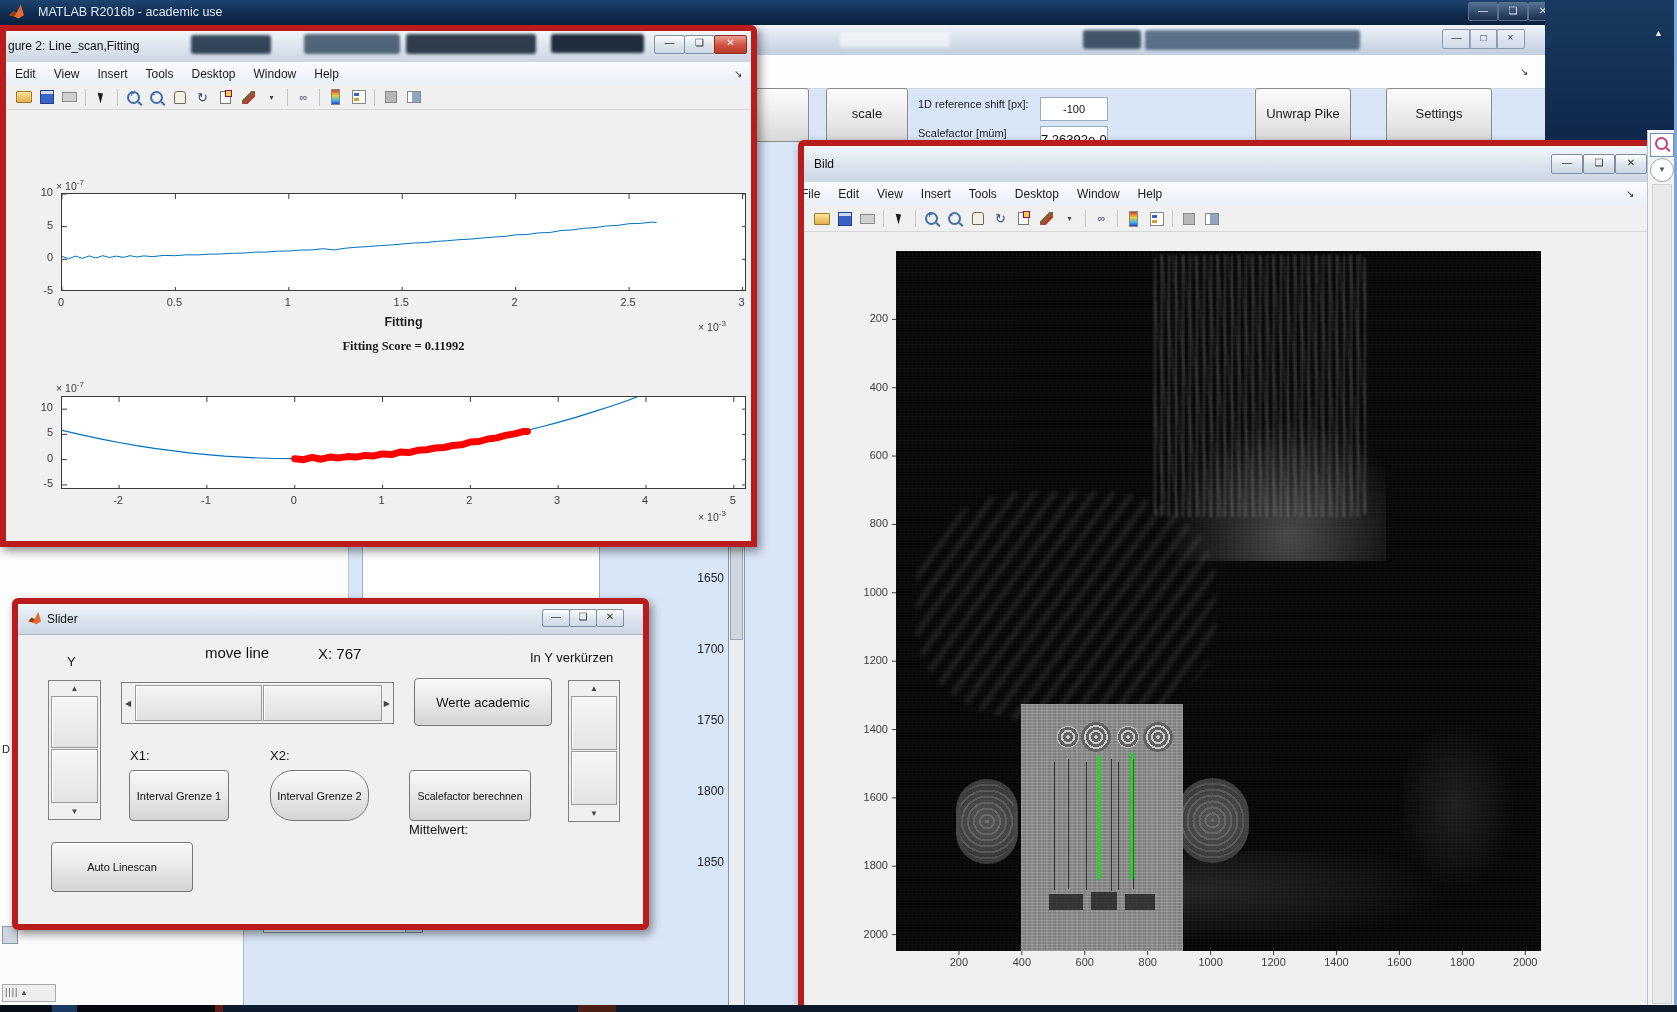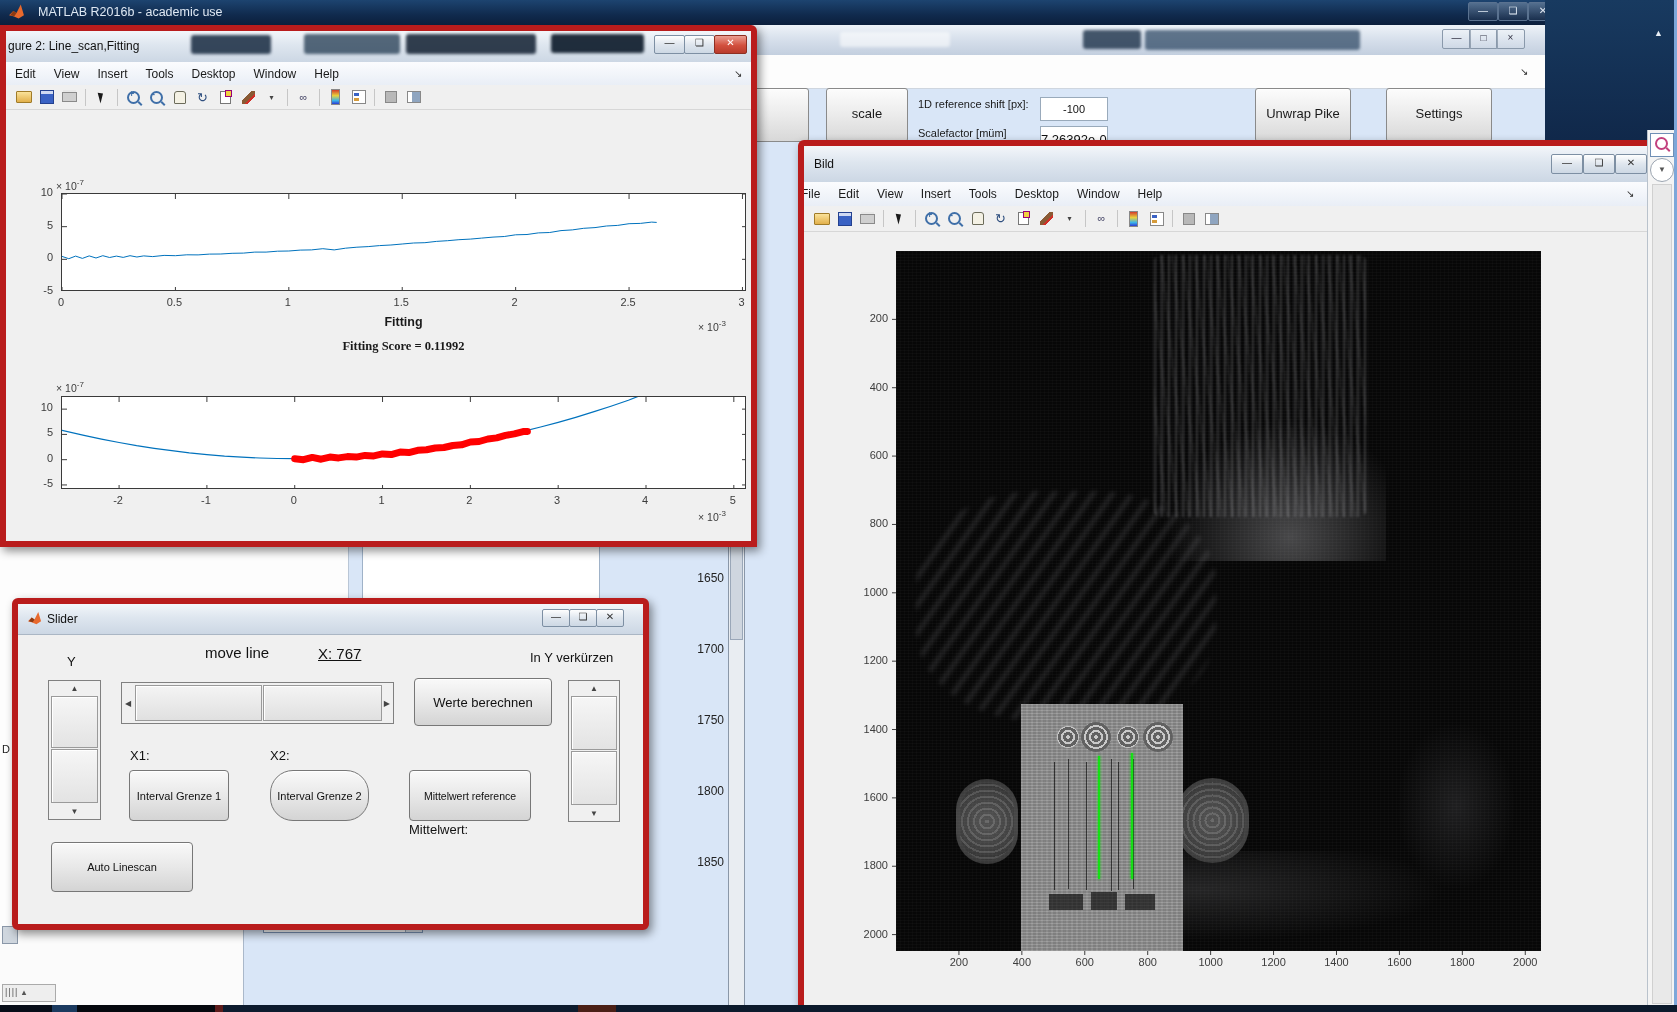--- a/index.html
+++ b/index.html
@@ -522,48 +522,48 @@
         <polygon points="5,7 8,9 6,12 2,11" fill="#8c3a12"></polygon>
       </svg>
       <span class="ttext" style="left:29px;top:8px;">Slider</span>
       <span class="cbtn" style="left:524px;top:5px;width:26px;height:16px;line-height:14px;">—</span>
       <span class="cbtn" style="left:551px;top:5px;width:26px;height:16px;line-height:14px;">❏</span>
       <span class="cbtn" style="left:578px;top:5px;width:26px;height:16px;line-height:14px;">✕</span>
     </div>
 
     <span class="slabel" style="left:49px;top:50px;font-size:13px;">Y</span>
     <span class="slabel" style="left:187px;top:40px;font-size:15px;">move line</span>
-    <span class="slabel" style="left:300px;top:41px;font-size:15px;text-decoration:underline;">X: 767</span>
+    <span class="slabel" style="left:300px;top:41px;font-size:15px;">X: 767</span>
     <span class="slabel" style="left:512px;top:46px;font-size:13px;">In Y verkürzen</span>
 
     <div class="vscroll" style="left:30px;top:76px;width:51px;height:138px;">
       <span class="varrow" style="top:3px;">▲</span>
       <div class="vseg" style="top:15px;height:50px;"></div>
       <div class="vseg" style="top:68px;height:52px;"></div>
       <span class="varrow" style="bottom:3px;">▼</span>
     </div>
     <div class="hslider" style="left:103px;top:78px;width:271px;height:40px;">
       <span class="harrow" style="left:3px;">◀</span>
       <div class="hseg" style="left:13px;width:125px;"></div>
       <div class="hseg" style="left:141px;width:117px;"></div>
       <span class="harrow" style="right:3px;">▶</span>
     </div>
-    <div class="btn" style="left:396px;top:74px;width:136px;height:46px;font-size:13px;">Werte berechnen</div>
+    <div class="btn" style="left:396px;top:74px;width:136px;height:46px;font-size:13px;">Werte academic</div>
     <div class="vscroll" style="left:550px;top:76px;width:50px;height:140px;">
       <span class="varrow" style="top:3px;">▲</span>
       <div class="vseg" style="top:15px;height:52px;"></div>
       <div class="vseg" style="top:70px;height:52px;"></div>
       <span class="varrow" style="bottom:3px;">▼</span>
     </div>
 
     <span class="slabel" style="left:112px;top:144px;font-size:13px;">X1:</span>
     <span class="slabel" style="left:252px;top:144px;font-size:13px;">X2:</span>
     <div class="btn" style="left:111px;top:166px;width:98px;height:49px;font-size:11px;">Interval Grenze 1</div>
     <div class="btn" style="left:252px;top:166px;width:97px;height:49px;font-size:11px;border-radius:23px;">Interval Grenze 2</div>
-    <div class="btn" style="left:391px;top:166px;width:120px;height:49px;font-size:10.5px;">Mittelwert reference</div>
+    <div class="btn" style="left:391px;top:166px;width:120px;height:49px;font-size:10.5px;">Scalefactor berechnen</div>
     <span class="slabel" style="left:391px;top:218px;font-size:13px;">Mittelwert:</span>
     <div class="btn" style="left:33px;top:238px;width:140px;height:48px;font-size:11px;">Auto Linescan</div>
   </div>
 
   <div class="abs" id="topbar">
     <svg style="position:absolute;left:8px;top:3px;" width="17" height="18" viewBox="0 0 16 16">
       <polygon points="1,11 5,7 8,9 12,1 15,11 10,14 5,12" fill="#e8692d"></polygon>
       <polygon points="5,7 8,9 6,12 2,11" fill="#8c3a12"></polygon>
     </svg>
     <span class="abs" id="toptitle">MATLAB R2016b - academic use</span>

